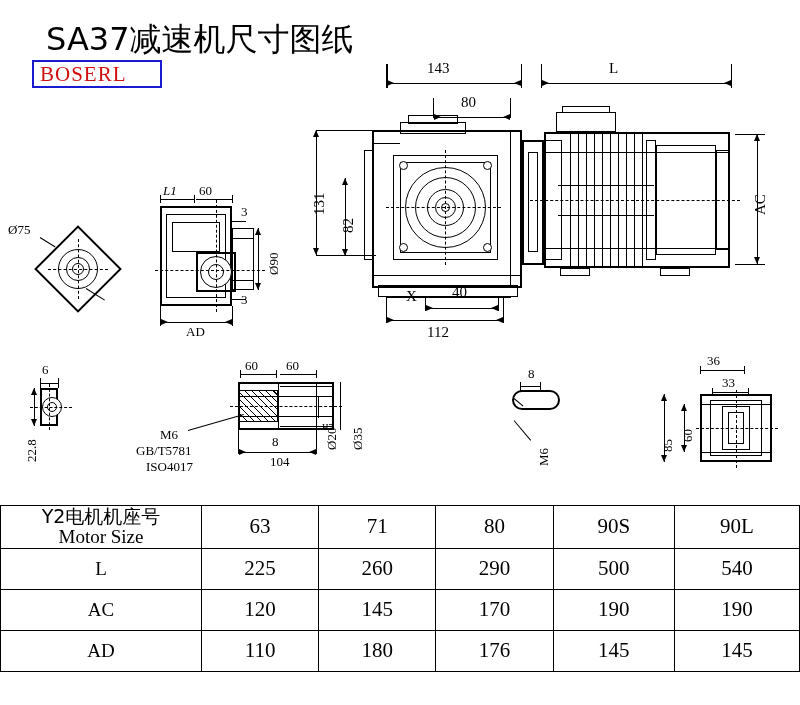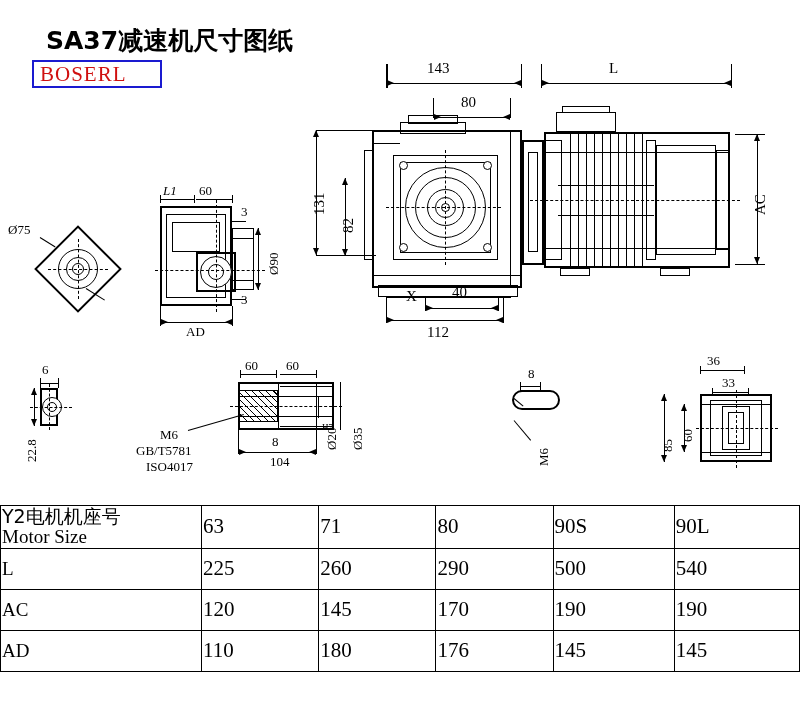--- a/index.html
+++ b/index.html
@@ -10,23 +10,22 @@
     color:#000;
     position:relative;
     overflow:hidden;
   }
   #sheet{position:relative;width:800px;height:705px;}
 
   
   .title{
     position:absolute;left:46px;top:18px;
     font-family:"Liberation Serif", serif;
-    font-size:25px;font-weight:bold;letter-spacing:0px;
+    font-size:32px;font-weight:normal;letter-spacing:0px;
     white-space:nowrap;
-    margin-top:6px;
   }
   .logo-box{
     position:absolute;left:32px;top:60px;
     width:130px;height:28px;
     border:2px solid #1a1ad0;
     box-sizing:border-box;
   }
   .logo-text{
     position:absolute;left:40px;top:62px;
     font-family:"Liberation Serif", serif;
@@ -71,21 +70,21 @@
 
   
   table.spec{
     position:absolute;left:0px;top:505px;
     border-collapse:collapse;
     width:800px;
     font-family:"Liberation Serif", serif;
   }
   table.spec td{
     border:1px solid #000;
-    text-align:left;
+    text-align:center;
     height:38px;
     font-size:21px;
   }
   table.spec td.first{width:198px;font-size:19px;line-height:1.05;}
   .cjk{font-family:"DejaVu Sans", sans-serif;}
 </style>
 </head>
 <body>
 
 <div id="sheet">

